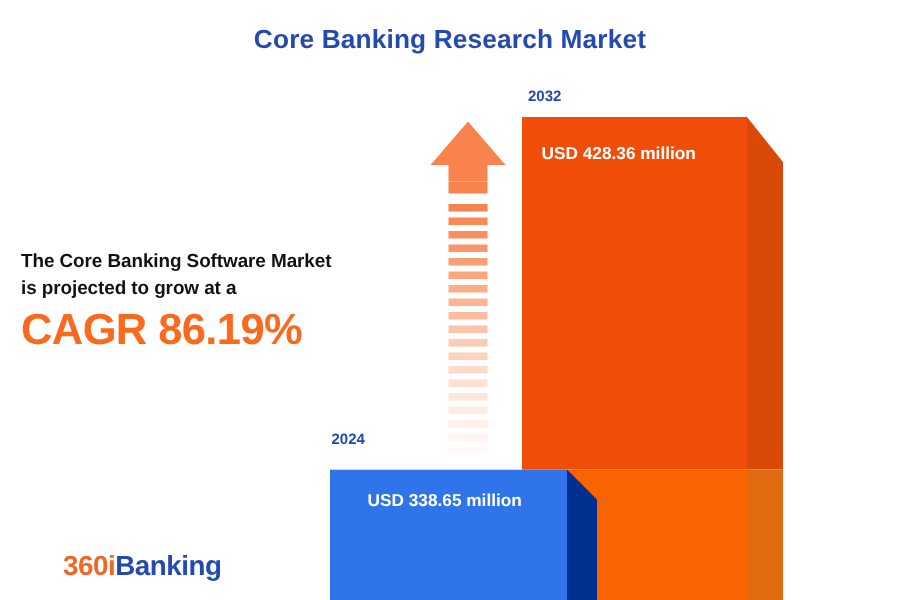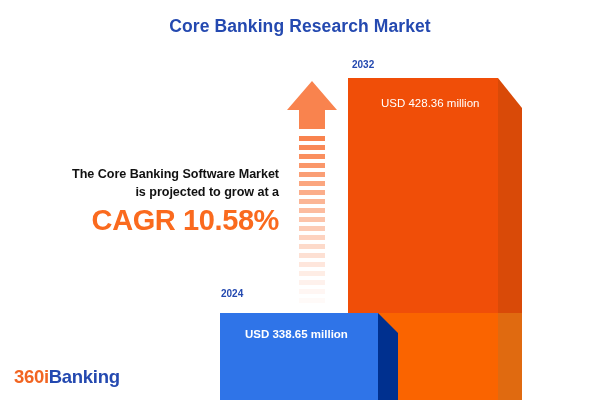--- a/index.html
+++ b/index.html
@@ -53,24 +53,24 @@
   #label-2032-year {
     position: absolute;
     left: 352px;
     top: 59px;
     font-size: 10px;
     font-weight: bold;
     color: #2449b0;
   }
   #label-2032-value {
     position: absolute;
-    left: 366px;
+    left: 346px;
     top: 97px;
     font-size: 11.5px;
-    font-weight: normal;
+    font-weight: bold;
     color: #ffffff;
     white-space: nowrap;
     padding-left: 15px;
   }
 
   
   #bar-2024 {
     position: absolute;
     left: 220px;
     top: 313px;
@@ -96,21 +96,21 @@
     color: #ffffff;
     white-space: nowrap;
   }
 
   
   #cagr-block {
     position: absolute;
     left: 14px;
     top: 166px;
     width: 265px;
-    text-align: right;
+    text-align: left;
   }
   .cagr-line {
     font-size: 12.6px;
     font-weight: bold;
     color: #111111;
     line-height: 1.42;
     letter-spacing: -0.05px;
   }
   #cagr-value {
     margin-top: 3px;
@@ -123,21 +123,21 @@
 
   
   #logo {
     position: absolute;
     left: 14px;
     top: 366px;
     font-size: 18.5px;
     font-weight: bold;
     letter-spacing: -0.3px;
   }
-  .logo-360 { color: #f26522; }
+  .logo-360 { color: #f26522; margin-left: 28px; }
   .logo-i   { color: #f26522; }
   .logo-research { color: #2449b0; }
 </style>
 </head>
 <body>
 
 <div id="infographic">
 
   <div id="chart-title">Core Banking Research Market</div>
 
@@ -194,20 +194,20 @@
 
       <polygon points="158,0 178,20 178,87 158,87" fill="#00308f"></polygon>
     </svg>
   </div>
   <div id="label-2024-year">2024</div>
   <div id="label-2024-value">USD 338.65 million</div>
 
   <div id="cagr-block">
     <div class="cagr-line">The Core Banking Software Market</div>
     <div class="cagr-line">is projected to grow at a</div>
-    <div id="cagr-value">CAGR 10.58%</div>
+    <div id="cagr-value">CAGR 86.19%</div>
   </div>
 
   <div id="logo">
     <span class="logo-360">360</span><span class="logo-i">i</span><span class="logo-research">Banking</span>
   </div>
 
 </div>
 
 </body></html>

